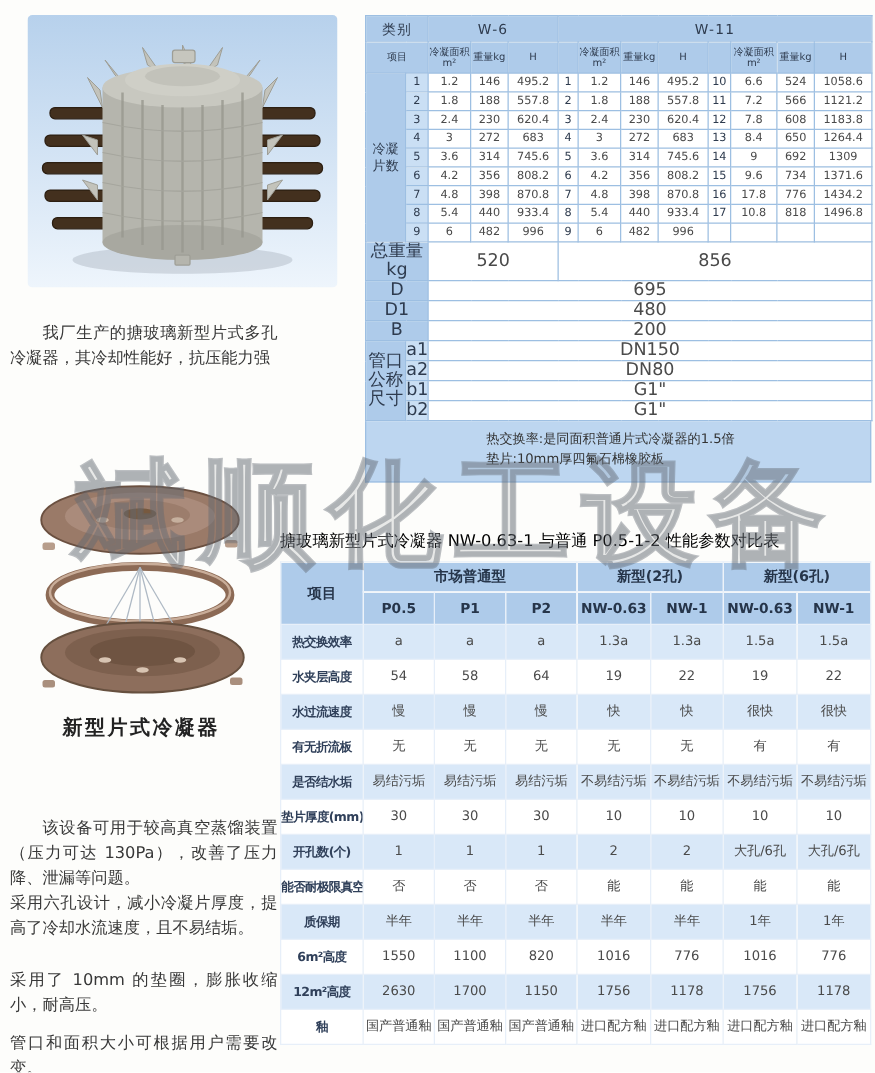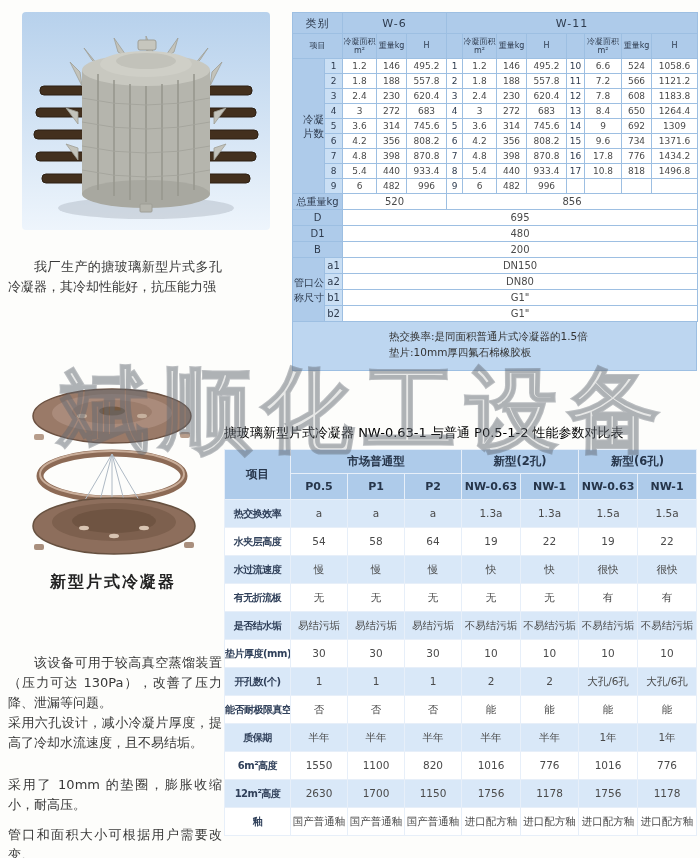--- a/index.html
+++ b/index.html
@@ -22,24 +22,24 @@
   #spec-block{position:absolute;left:292px;top:12px;width:405px;}
   #spec-table{border-collapse:collapse;table-layout:fixed;width:405px;
               font-size:9px;color:#4a4a4a;border-radius:24px;}
   #spec-table th,#spec-table td{border:1px solid #9dbfe2;text-align:center;
               padding:0;font-weight:normal;overflow:hidden;}
   #spec-table th{background:var(--header-blue);color:#2e3b4e;}
   #spec-table td{background:#ffffff;}
   #spec-table .hdr1{height:21px;font-size:11px;letter-spacing:1px;}
   #spec-table .hdr2{height:25px;font-size:8px;line-height:1.15;}
   #spec-table .drow td,#spec-table .drow th{height:14px;line-height:14px;}
-  #spec-table .srow td,#spec-table .srow th{height:15px;line-height:15px;font-size:10px;}
+  #spec-table .srow td,#spec-table .srow th{height:15px;line-height:15px;font-size:14px;}
   #spec-table .numcell{background:var(--num-blue);}
   #spec-table .whitenum{background:#ffffff;}
-  #spec-table .grplabel{font-size:10.5px;line-height:1.25;background:var(--header-blue);text-align:right;}
+  #spec-table .grplabel{font-size:10.5px;line-height:1.25;background:var(--header-blue);}
   #spec-notes{background:var(--panel-blue);border:1px solid #9dbfe2;border-top:none;
               padding:6px 20px 9px 96px;font-size:10.5px;line-height:1.55;color:#333;}
 
   
   #compare-block{position:absolute;left:224px;top:424px;width:472px;}
   #compare-title{font-size:13px;color:#000000;margin:0 0 7px 0;white-space:nowrap;}
   #compare-table{border-collapse:collapse;table-layout:fixed;width:472px;
                  font-size:11px;color:#4a4a4a;}
   #compare-table th,#compare-table td{border:1.5px solid #e7eff9;text-align:center;
                  padding:0;overflow:hidden;}

